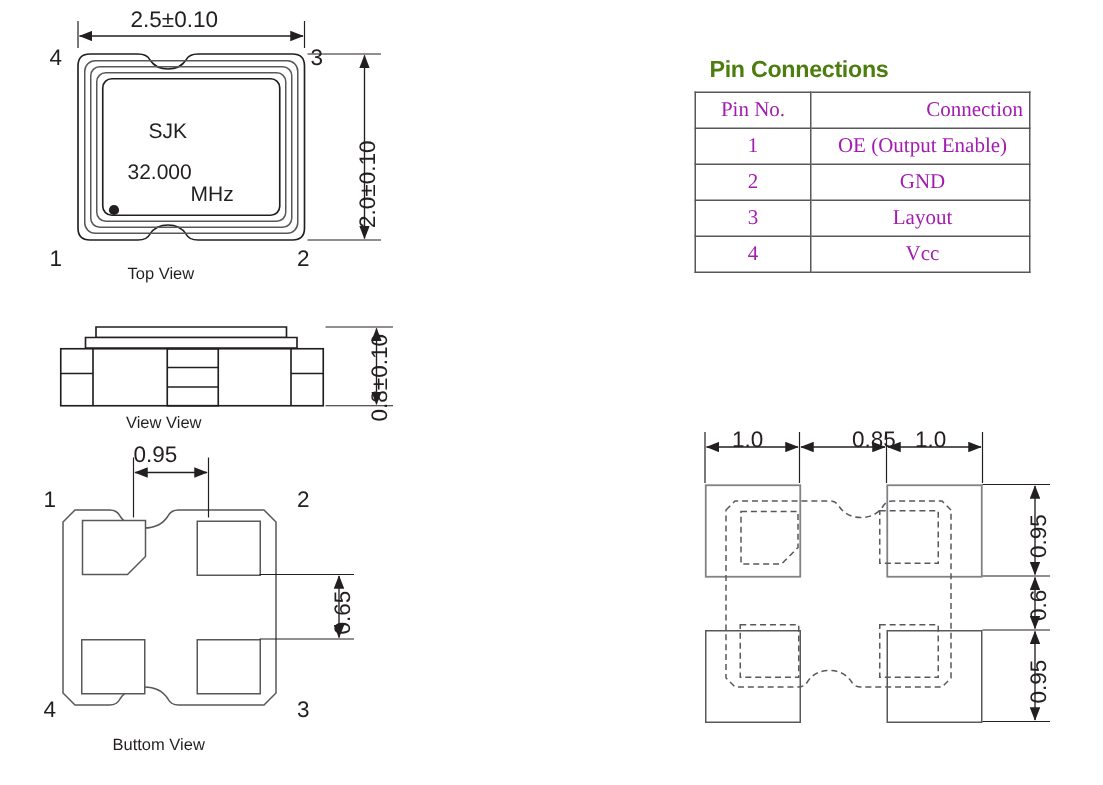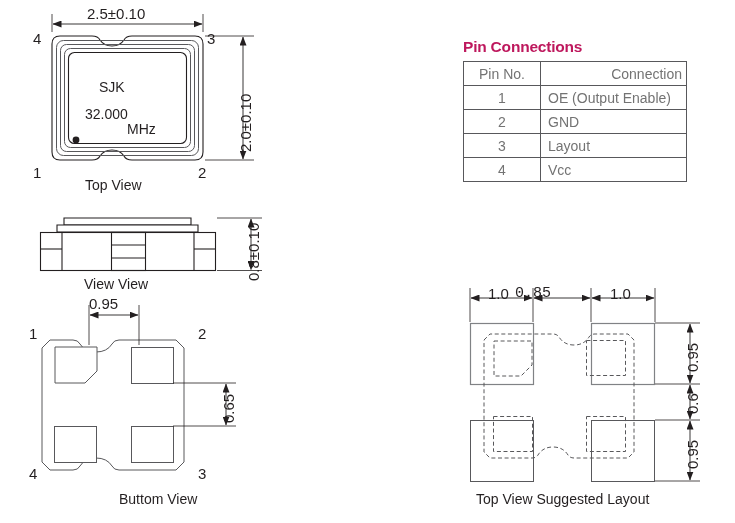--- a/index.html
+++ b/index.html
@@ -41,56 +41,56 @@
   
   .txt {
     position: absolute;
     white-space: nowrap;
     color: #231f20;
     font-family: "Liberation Sans", sans-serif;
     line-height: 1;
   }
   .t-dim   { font-size: 15px; }
   .t-pin   { font-size: 15px; }
-  .t-cap   { font-size: 14px; }
+  .t-cap   { font-size: 11px; }
   .t-mark  { font-size: 14px; }
   .t-vert  {
     transform-origin: 0 0;
     transform: rotate(-90deg);
   }
 
   
   #pin-table-block {
     position: absolute;
     left: 463px;
     top: 38px;
     width: 228px;
   }
   #pin-table-title {
     font-size: 15.5px;
     font-weight: bold;
-    color: #be185d;
-    margin: 0 0 5px 0;
+    color: #4d7c0f;
+    margin: 0 0 5px 10px;
     letter-spacing: -0.2px;
   }
   table.pin-table {
     border-collapse: collapse;
     width: 224px;
     table-layout: fixed;
   }
   table.pin-table td {
     border: 1px solid #58585b;
     font-size: 14px;
-    color: #737373;
+    color: #a21caf;
     height: 23px;
     padding: 0 4px;
-    font-family: Liberation Sans, sans-serif;
+    font-family: Liberation Serif, serif;
   }
   table.pin-table td.c-no  { width: 68px; text-align: center; }
-  table.pin-table td.c-con { text-align: left; padding-left: 7px; }
+  table.pin-table td.c-con { text-align: center; padding-left: 7px; }
   table.pin-table tr.hdr td.c-no  { text-align: center; }
   table.pin-table tr.hdr td.c-con { text-align: right; }
 </style>
 </head>
 <body>
 
 <div id="sheet">
 
   <svg class="drawing" viewBox="0 0 735 523">
     <defs>
@@ -251,31 +251,30 @@
   <div class="txt t-cap" style="left:84px; top:277px;">View View</div>
 
   <div class="txt t-dim" style="left:89px;  top:296px;">0.95</div>
   <div class="txt t-dim t-vert" style="left:221px; top:423px;">0.65</div>
 
   <div class="txt t-pin" style="left:29px;  top:326px;">1</div>
   <div class="txt t-pin" style="left:198px; top:326px;">2</div>
   <div class="txt t-pin" style="left:29px;  top:466px;">4</div>
   <div class="txt t-pin" style="left:198px; top:466px;">3</div>
 
-  <div class="txt t-cap" style="left:75px; top:492px;margin-left:44px;">Buttom View</div>
+  <div class="txt t-cap" style="left:75px; top:492px;">Buttom View</div>
 
   <div class="txt t-dim" style="left:488px; top:286px;">1.0</div>
-  <div class="txt t-dim" style="left:515px; top:286px;font-family:Liberation Mono, monospace;">0.85</div>
+  <div class="txt t-dim" style="left:568px; top:286px;">0.85</div>
   <div class="txt t-dim" style="left:610px; top:286px;">1.0</div>
 
   <div class="txt t-dim t-vert" style="left:685px; top:372px;">0.95</div>
   <div class="txt t-dim t-vert" style="left:685px; top:414px;">0.6</div>
   <div class="txt t-dim t-vert" style="left:685px; top:469px;">0.95</div>
 
-  <div class="txt t-cap" style="left:476px; top:492px;">Top View Suggested Layout</div>
 
   <div id="pin-table-block">
     <div id="pin-table-title">Pin Connections</div>
     <table class="pin-table">
       <tbody>
         <tr class="hdr">
           <td class="c-no">Pin No.</td>
           <td class="c-con">Connection</td>
         </tr>
         <tr>

